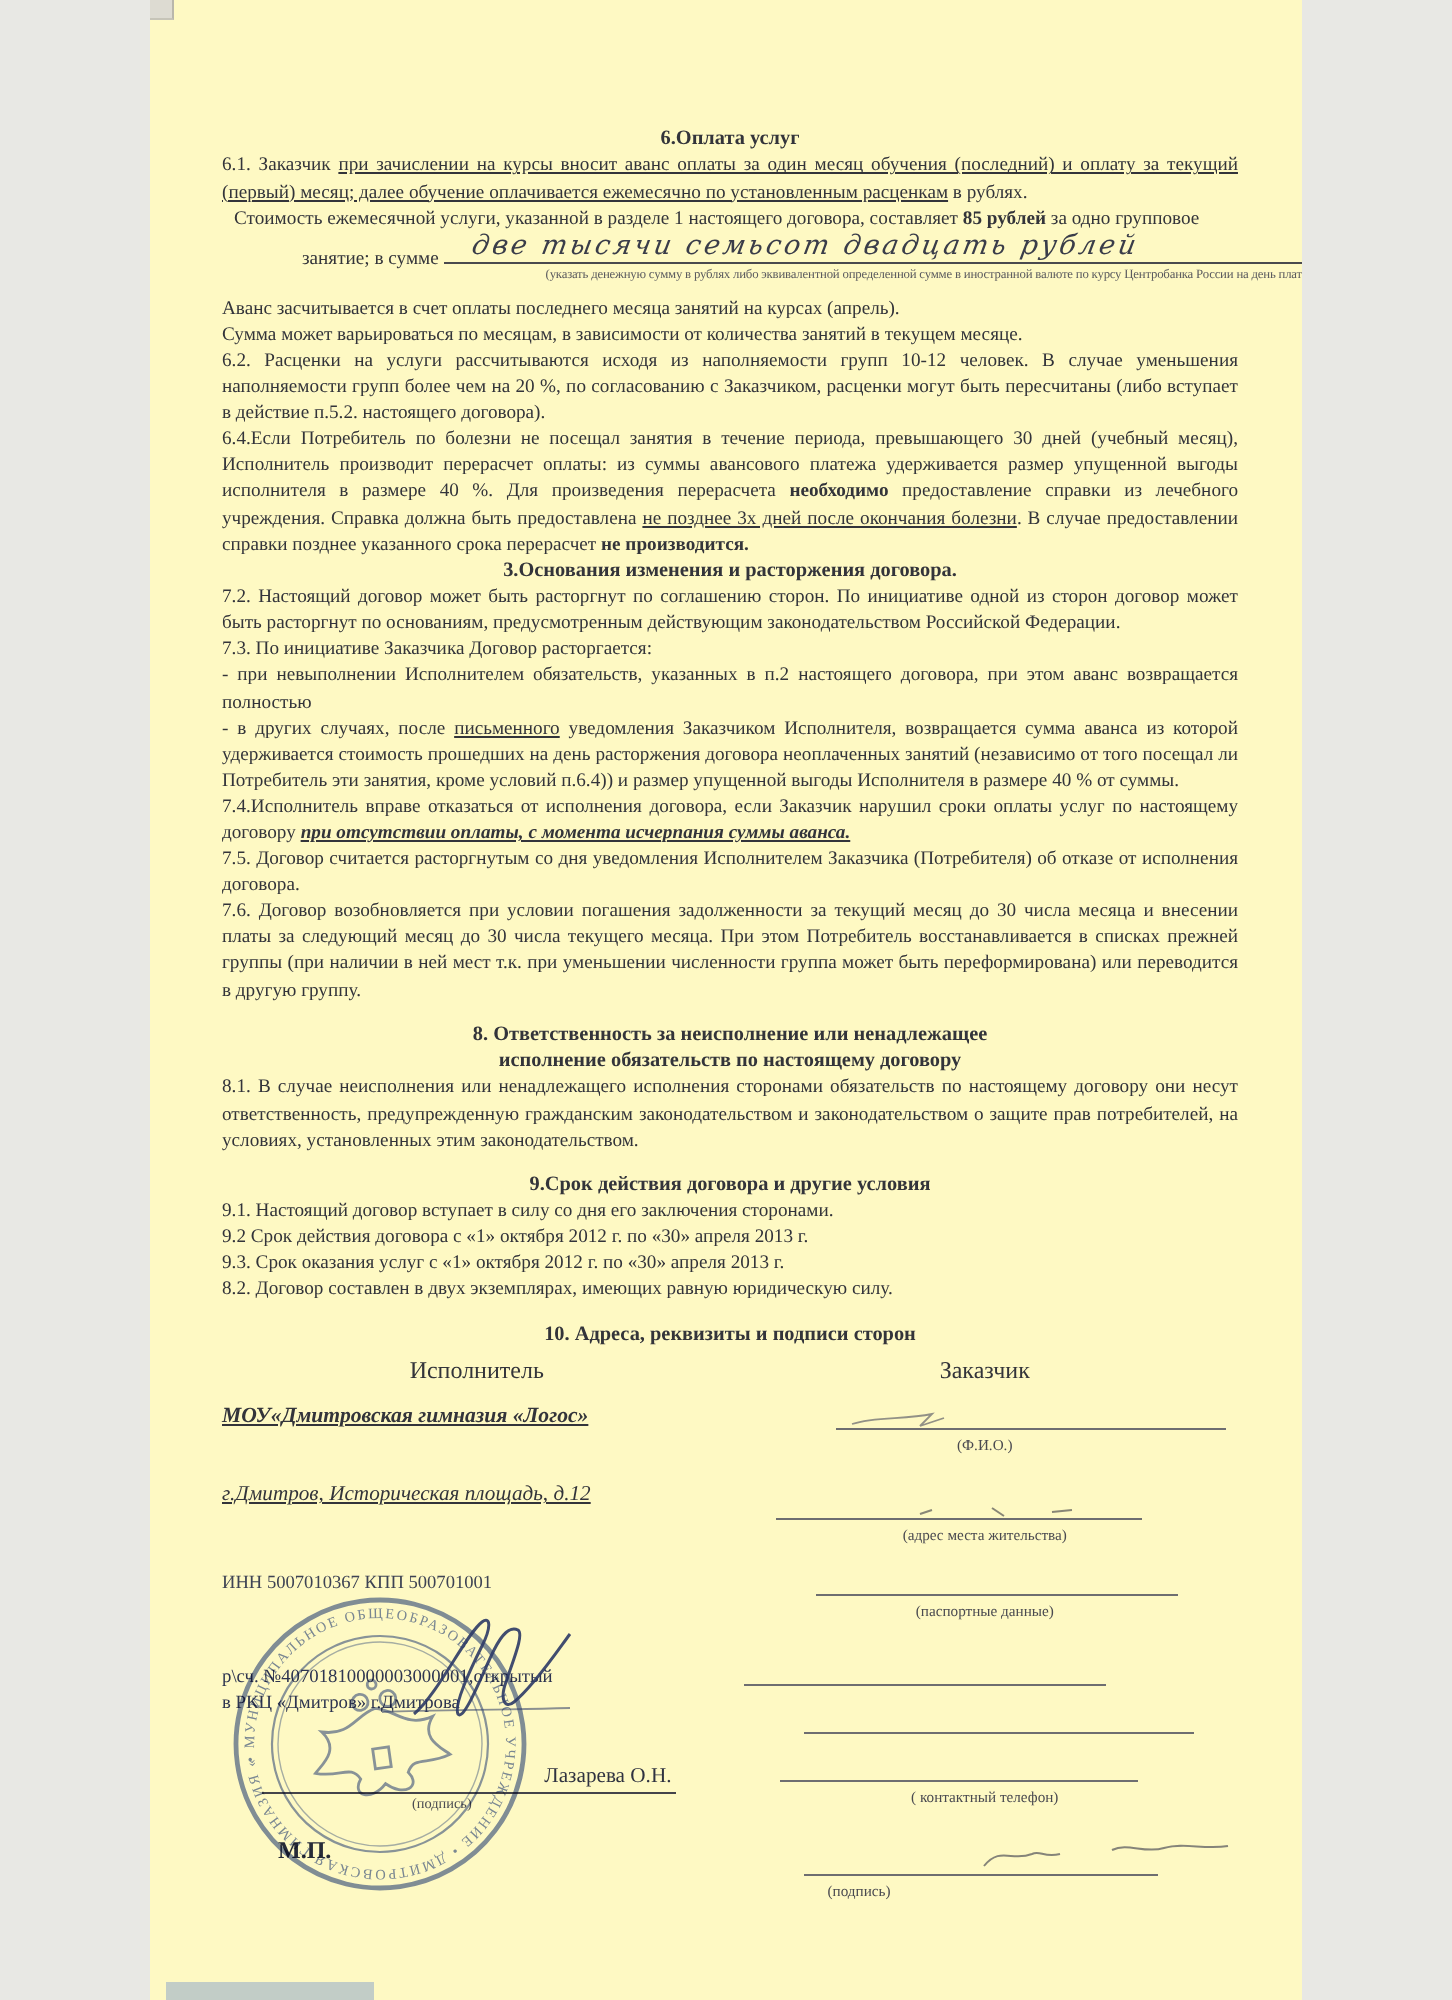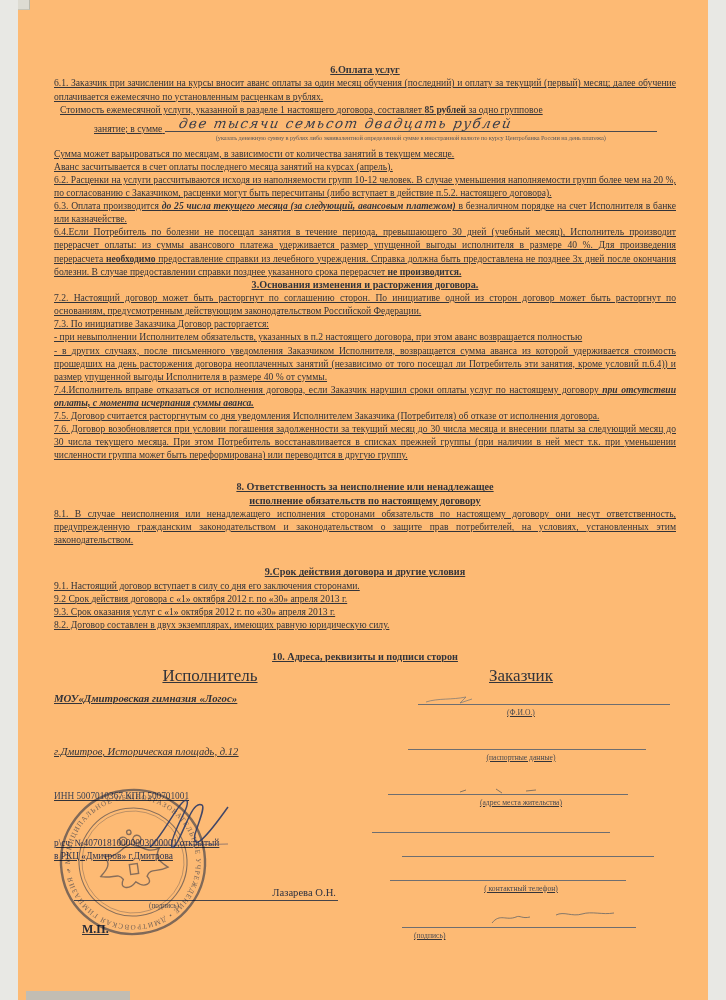--- a/index.html
+++ b/index.html
@@ -1,56 +1,55 @@
 <!DOCTYPE html>
 <html><head>
 <meta charset="utf-8">
 <style>
   html,body{margin:0;padding:0;background:#e8e8e4;}
   .page{
     position:relative;
-    width:690px;height:1000px;
+    width:576px;height:1000px;
     margin:0 auto;
-    background:#fdba74;
+    background:#fef9c3;
     font-family:"Liberation Serif", serif;
     color:#33343a;
     overflow:hidden;
     box-sizing:border-box;
     padding:63px 32px 0 36px;
-    text-decoration:underline;
   }
   .corner-artifact{position:absolute;left:0;top:0;width:11px;height:9px;background:#dddbd2;border-right:1px solid #b9b7ab;border-bottom:1px solid #c6c4b8;}
   .bottom-artifact{position:absolute;left:8px;top:991px;width:104px;height:9px;background:#aebdc8;opacity:.75;}
   .body-text{font-size:9.6px;line-height:13.1px;}
   p{margin:0;}
   .j{text-align:justify;}
   .hdr{font-weight:bold;text-align:center;font-size:10.2px;line-height:13.4px;}
-  .hdr.sp-top{margin-top:19px;}
+  .hdr.sp-top{margin-top:9px;}
   .u{text-decoration:underline;}
   .b{font-weight:bold;}
   .biu{font-weight:bold;font-style:italic;text-decoration:underline;}
   .cost-line{text-indent:6px;}
   .sum-row{white-space:nowrap;margin-bottom:12px;margin-left:40px;}
   .blank-line{display:inline-block;position:relative;width:492px;border-bottom:1px solid #4a4a4e;vertical-align:baseline;height:15px;}
   .handwriting{
     position:absolute;left:14px;bottom:1px;
     font-family:"DejaVu Serif", serif;font-style:italic;
     font-size:13.5px;color:#3a3d49;letter-spacing:1.5px;
     transform:skewX(-10deg);white-space:nowrap;
   }
   .blank-caption{
     position:absolute;top:101%;left:0;right:0;text-align:center;
     font-size:6.4px;color:#5a5a5e;white-space:nowrap;letter-spacing:-.1px;
   }
   
   .sig-area{display:flex;margin-top:5px;}
   .sig-left{width:330px;position:relative;}
   .sig-right{width:328px;position:relative;}
-  .party-heading{font-size:17px;text-align:center;margin-bottom:10px;}
-  .org-name{font-size:10.8px;font-weight:bold;font-style:italic;text-decoration:underline;margin-bottom:40px;}
+  .party-heading{font-size:12px;text-align:center;margin-bottom:10px;}
+  .org-name{font-size:10.8px;font-weight:bold;font-style:italic;text-decoration:underline;margin-bottom:26px;}
   .org-addr{font-size:10.6px;font-style:italic;text-decoration:underline;margin-bottom:32px;}
   .inn-line{font-size:9.3px;color:#3e4354;margin-bottom:34px;}
   .acc-line{font-size:9.4px;color:#2e3550;line-height:13px;}
   .exec-sign-row{position:relative;height:34px;margin-top:14px;}
   .exec-sign-line{position:absolute;left:20px;right:28px;bottom:10px;border-bottom:1px solid #44444a;}
   .exec-signer{position:absolute;right:30px;bottom:12px;font-size:10.6px;color:#2f3240;}
   .exec-sign-caption{position:absolute;left:95px;bottom:-2px;font-size:7.2px;color:#4c4c52;}
   .mp{font-size:12px;font-weight:bold;margin-top:12px;margin-left:28px;color:#272b38;}
   .stamp-wrap{position:absolute;left:-4px;top:113px;width:166px;height:160px;transform:rotate(-8deg);mix-blend-mode:multiply;opacity:.85;pointer-events:none;}
   .exec-autograph{position:absolute;left:78px;top:128px;pointer-events:none;}
@@ -80,24 +79,23 @@
     <p class="hdr">6.Оплата услуг</p>
     <p class="j"><span>6.1. Заказчик </span><span class="u">при зачислении на курсы вносит аванс оплаты за один месяц обучения (последний) и оплату за текущий (первый) месяц; далее обучение оплачивается ежемесячно по установленным расценкам</span><span> в рублях.</span></p>
     <p class="j cost-line"><span>Стоимость ежемесячной услуги, указанной в разделе 1 настоящего договора, составляет </span><span class="b">85 рублей</span><span> за одно групповое</span></p>
     <div class="sum-row">
       <span>занятие; в сумме</span>
       <span class="blank-line">
         <span class="handwriting">две тысячи семьсот двадцать рублей</span>
         <span class="blank-caption">(указать денежную сумму в рублях либо эквивалентной определенной сумме в иностранной валюте по курсу Центробанка России на день платежа)</span>
       </span>
     </div>
+    <p>Аванс засчитывается в счет оплаты последнего месяца занятий на курсах (апрель).</p>
     <p>Сумма может варьироваться по месяцам,  в зависимости от количества занятий в текущем месяце.</p>
-    <p>Аванс засчитывается в счет оплаты последнего месяца занятий на курсах (апрель).</p>
     <p class="j">6.2. Расценки на услуги рассчитываются исходя из наполняемости групп 10-12 человек. В случае уменьшения наполняемости групп более чем на 20 %, по согласованию с Заказчиком, расценки могут быть пересчитаны (либо вступает в действие п.5.2. настоящего договора).</p>
-    <p class="j"><span>6.3. Оплата производится </span><span class="biu">до 25 числа текущего месяца (за следующий, авансовым платежом)</span><span>  в безналичном порядке на счет Исполнителя в банке или казначействе.</span></p>
     <p class="j"><span>6.4.Если Потребитель по болезни не посещал занятия в течение периода, превышающего 30 дней (учебный месяц), Исполнитель производит перерасчет оплаты: из суммы авансового платежа удерживается размер упущенной выгоды исполнителя в размере 40 %. Для произведения перерасчета </span><span class="b">необходимо</span><span> предоставление справки из лечебного учреждения. Справка должна быть предоставлена </span><span class="u">не позднее 3х дней после окончания болезни</span><span>.  В случае предоставлении справки позднее указанного срока перерасчет </span><span class="b">не производится.</span></p>
 
     <p class="hdr">3.Основания изменения и расторжения договора.</p>
     <p class="j">7.2. Настоящий договор может быть расторгнут по соглашению сторон. По инициативе одной из сторон договор может быть расторгнут по основаниям, предусмотренным действующим законодательством Российской Федерации.</p>
     <p>7.3. По инициативе Заказчика Договор расторгается:</p>
     <p class="j">- при невыполнении  Исполнителем обязательств, указанных в п.2 настоящего договора, при этом аванс возвращается полностью</p>
     <p class="j"><span>- в других случаях, после </span><span class="u">письменного</span><span> уведомления Заказчиком Исполнителя, возвращается сумма аванса из которой удерживается стоимость прошедших на день расторжения договора неоплаченных занятий (независимо от того посещал ли Потребитель эти занятия, кроме условий п.6.4)) и размер упущенной выгоды Исполнителя  в размере  40 % от суммы.</span></p>
     <p class="j"><span>7.4.Исполнитель вправе отказаться от исполнения договора, если Заказчик нарушил сроки оплаты услуг по настоящему договору  </span><span class="biu">при отсутствии оплаты,  с момента исчерпания суммы аванса.</span></p>
     <p class="j">7.5. Договор считается расторгнутым со дня уведомления Исполнителем Заказчика (Потребителя) об отказе от исполнения договора.</p>
     <p class="j">7.6. Договор возобновляется при условии погашения задолженности за текущий месяц до 30 числа месяца и внесении платы за следующий месяц до 30 числа текущего месяца. При этом Потребитель восстанавливается в списках прежней группы (при наличии в ней мест т.к. при уменьшении численности группа может быть переформирована) или переводится в другую группу.</p>
@@ -163,33 +161,33 @@
         <div class="party-heading">Заказчик</div>
 
         <div class="cust-field gap18">
           <div class="cust-rule w1"></div>
           <div class="cust-caption">(Ф.И.О.)</div>
           <svg class="cust-autograph" style="left:56px;top:-2px" width="60" height="16" viewBox="0 0 60 16">
             <path d="M4,12 C16,8 30,10 44,7 L38,13 L50,9" fill="none" stroke="#777" stroke-width=".9" opacity=".8"></path>
           </svg>
         </div>
 
-        <div class="cust-field gap18">
-          <div class="cust-rule w2"></div>
-          <div class="cust-caption">(паспортные данные)</div>
-        </div>
-
         <div class="cust-field">
           <div class="cust-rule w3"></div>
           <div class="cust-caption">(адрес места жительства)</div>
           <svg class="cust-autograph" style="left:90px;top:2px" width="90" height="14" viewBox="0 0 90 14">
             <path d="M4,8 L10,6 M40,5 L46,9 M70,7 L80,6" fill="none" stroke="#555" stroke-width="1" opacity=".7"></path>
           </svg>
         </div>
 
+        <div class="cust-field gap18">
+          <div class="cust-rule w2"></div>
+          <div class="cust-caption">(паспортные данные)</div>
+        </div>
+
         <div class="cust-field">
           <div class="cust-rule w4"></div>
         </div>
 
         <div class="cust-field">
           <div class="cust-rule w5"></div>
         </div>
 
         <div class="cust-field gap20">
           <div class="cust-rule w6"></div>

